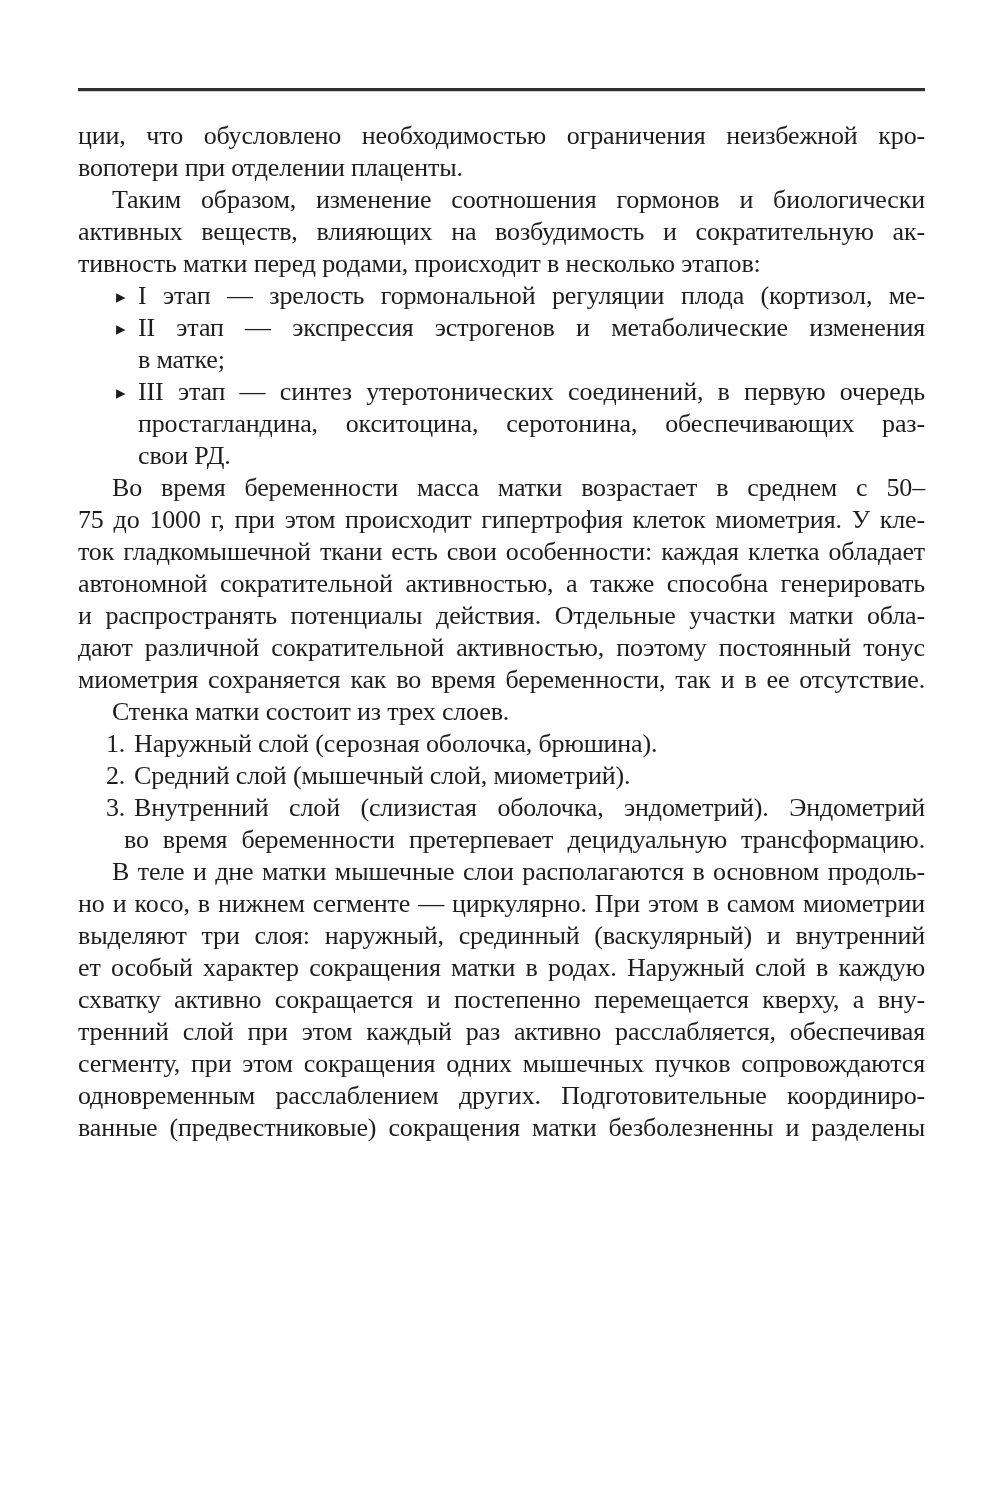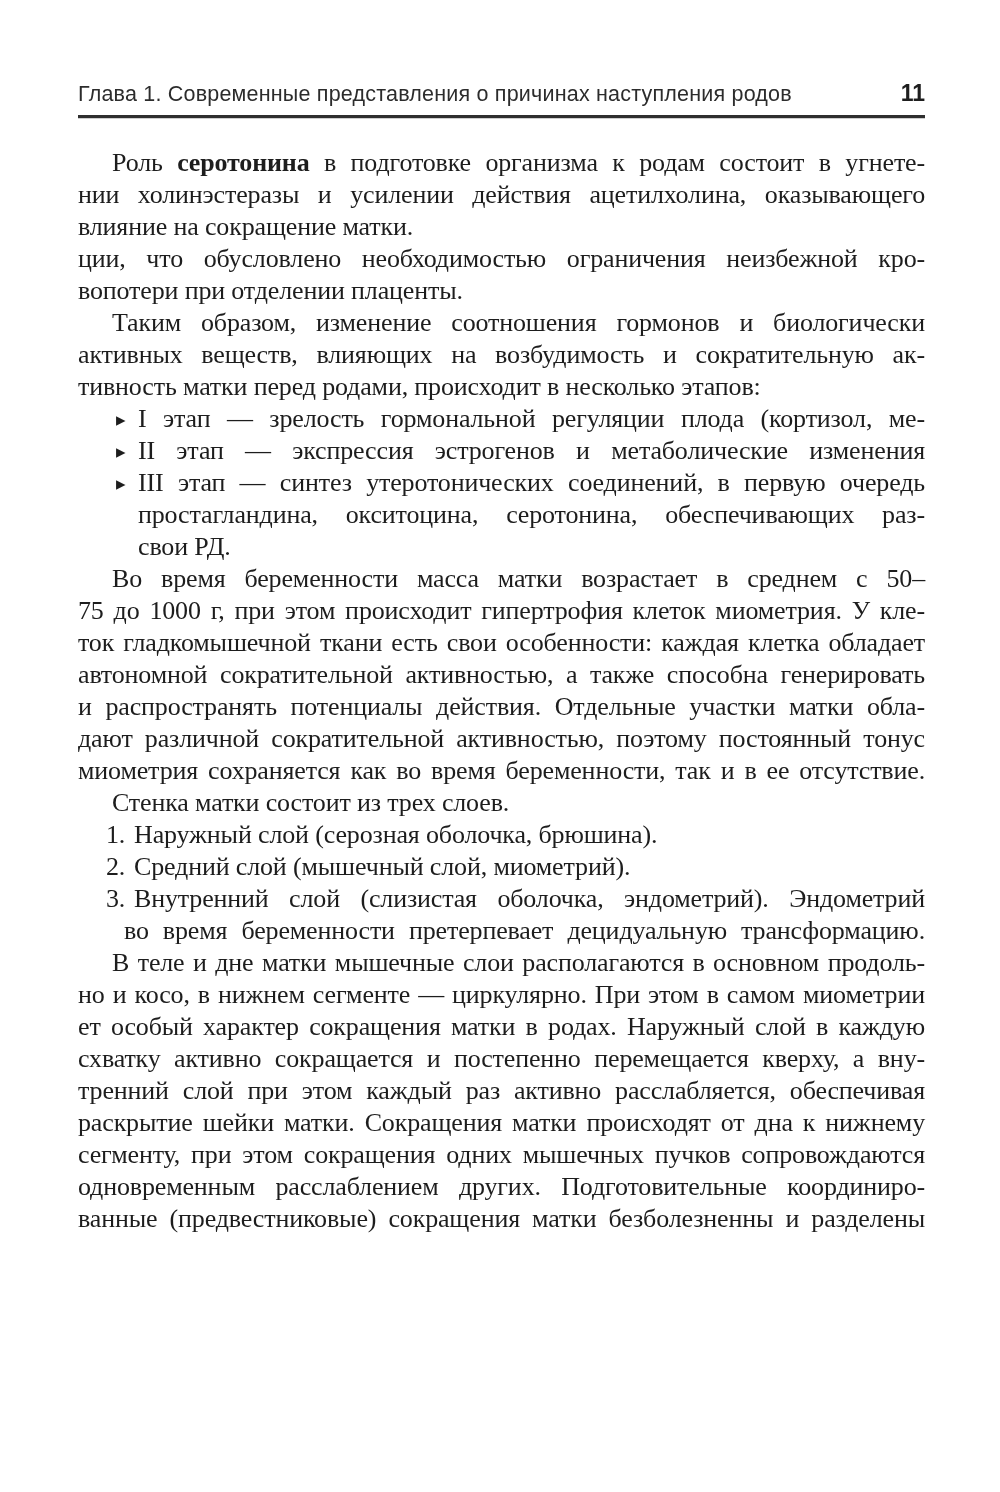--- a/index.html
+++ b/index.html
@@ -66,47 +66,39 @@
     top: 0;
   }
   .ln.olf { padding-left: 56px; }          
   .ln.olc { padding-left: 46px; font-family: Liberation Serif, serif; }          
   b { font-weight: 700; }
 </style>
 </head>
 <body>
 
 <div class="page">
-  <div class="hdr">
-    <div class="chap">Глава 1. Современные представления о причинах наступления родов</div>
-    <div class="pnum">11</div>
-  </div>
   <div class="rule"></div>
   <main class="body">
-      <div class="block p">
-        <div class="ln j ind"><span>Роль </span><b>серотонина</b><span> в подготовке организма к родам состоит в угнете-</span></div>
-        <div class="ln j">нии холинэстеразы и усилении действия ацетилхолина, оказывающего</div>
-        <div class="ln">влияние на сокращение матки.</div>
-      </div>
       <div class="block p">
         <div class="ln j">ции, что обусловлено необходимостью ограничения неизбежной кро-</div>
         <div class="ln">вопотери при отделении плаценты.</div>
       </div>
       <div class="block p">
         <div class="ln j ind">Таким образом, изменение соотношения гормонов и биологически</div>
         <div class="ln j">активных веществ, влияющих на возбудимость и сократительную ак-</div>
         <div class="ln">тивность матки перед родами, происходит в несколько этапов:</div>
       </div>
       <div class="block ul">
         <span class="mk">▸</span>
         <div class="ln j">I этап — зрелость гормональной регуляции плода (кортизол, ме-</div>
       </div>
       <div class="block ul">
         <span class="mk">▸</span>
         <div class="ln j">II этап — экспрессия эстрогенов и метаболические изменения</div>
+        <div class="ln">в матке;</div>
       </div>
       <div class="block ul">
         <span class="mk">▸</span>
         <div class="ln j">III этап — синтез утеротонических соединений, в первую очередь</div>
         <div class="ln j">простагландина, окситоцина, серотонина, обеспечивающих раз-</div>
         <div class="ln">свои РД.</div>
       </div>
       <div class="block p">
         <div class="ln j ind">Во время беременности масса матки возрастает в среднем с 50–</div>
         <div class="ln j">75 до 1000 г, при этом происходит гипертрофия клеток миометрия. У кле-</div>
@@ -128,22 +120,22 @@
         <div class="ln olf">Средний слой (мышечный слой, миометрий).</div>
       </div>
       <div class="block ol">
         <span class="num">3.</span>
         <div class="ln j olf">Внутренний слой (слизистая оболочка, эндометрий). Эндометрий</div>
         <div class="ln j olc">во время беременности претерпевает децидуальную трансформацию.</div>
       </div>
       <div class="block p">
         <div class="ln j ind">В теле и дне матки мышечные слои располагаются в основном продоль-</div>
         <div class="ln j">но и косо, в нижнем сегменте — циркулярно. При этом в самом миометрии</div>
+        <div class="ln j">выделяют три слоя: наружный, срединный (васкулярный) и внутренний</div>
         <div class="ln j">ет особый характер сокращения матки в родах. Наружный слой в каждую</div>
         <div class="ln j">схватку активно сокращается и постепенно перемещается кверху, а вну-</div>
         <div class="ln j">тренний слой при этом каждый раз активно расслабляется, обеспечивая</div>
-        <div class="ln j">раскрытие шейки матки. Сокращения матки происходят от дна к нижнему</div>
         <div class="ln j">сегменту, при этом сокращения одних мышечных пучков сопровождаются</div>
         <div class="ln j">одновременным расслаблением других. Подготовительные координиро-</div>
         <div class="ln j">ванные (предвестниковые) сокращения матки безболезненны и разделены</div>
       </div>
     </main>
 </div>
 
 </body></html>

